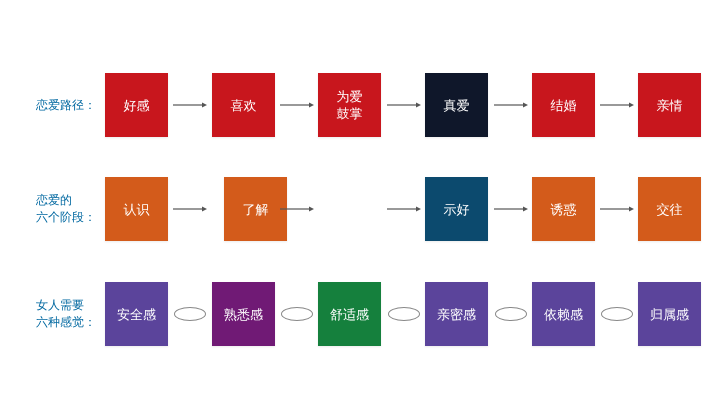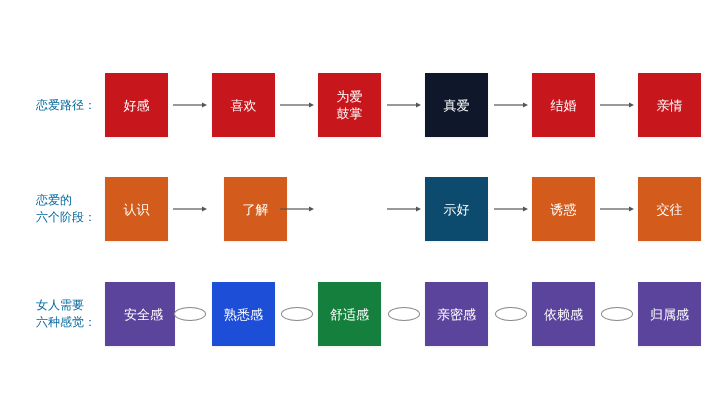--- a/index.html
+++ b/index.html
@@ -100,23 +100,23 @@
           <line x1="0" y1="4" x2="31" y2="4" stroke="#555" stroke-width="1.2"></line>
           <polygon points="34,4 29,1.5 29,6.5" fill="#555"></polygon>
         </svg>
       </div>
     <div class="box r2" style="left: 638px; background: rgb(211, 91, 27);">交往</div>
   </div>
 
   <div class="row" style="top:282px">
     <div class="row-label" style="white-space:pre-line">女人需要
 六种感觉：</div>
-    <div class="box r3" style="left: 105px; background: rgb(91, 68, 155); padding-left: 7px;">安全感</div>
+    <div class="box r3" style="left: 105px; background: rgb(91, 68, 155);">安全感</div>
     <div class="ellipse" style="left:174px"></div>
-    <div class="box r3" style="left: 212px; background: #1d4ed8;">熟悉感</div>
+    <div class="box r3" style="left: 212px; background: #701a75;">熟悉感</div>
     <div class="ellipse" style="left:281px"></div>
     <div class="box r3" style="left: 318px; background: #15803d;">舒适感</div>
     <div class="ellipse" style="left:388px"></div>
     <div class="box r3" style="left: 425px; background: rgb(91, 68, 155);">亲密感</div>
     <div class="ellipse" style="left:495px"></div>
     <div class="box r3" style="left: 532px; background: rgb(91, 68, 155);">依赖感</div>
     <div class="ellipse" style="left:601px"></div>
     <div class="box r3" style="left: 638px; background: rgb(91, 68, 155);">归属感</div>
   </div>
 

